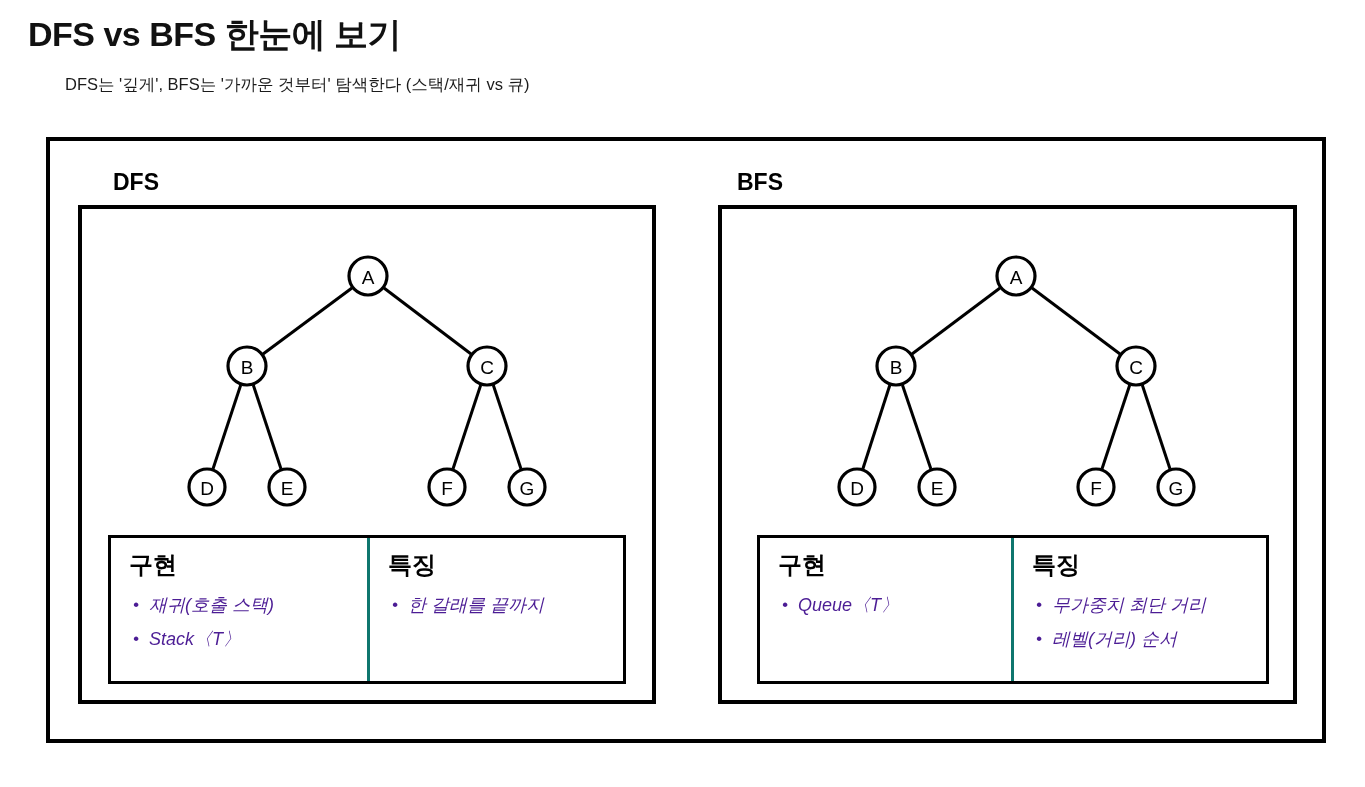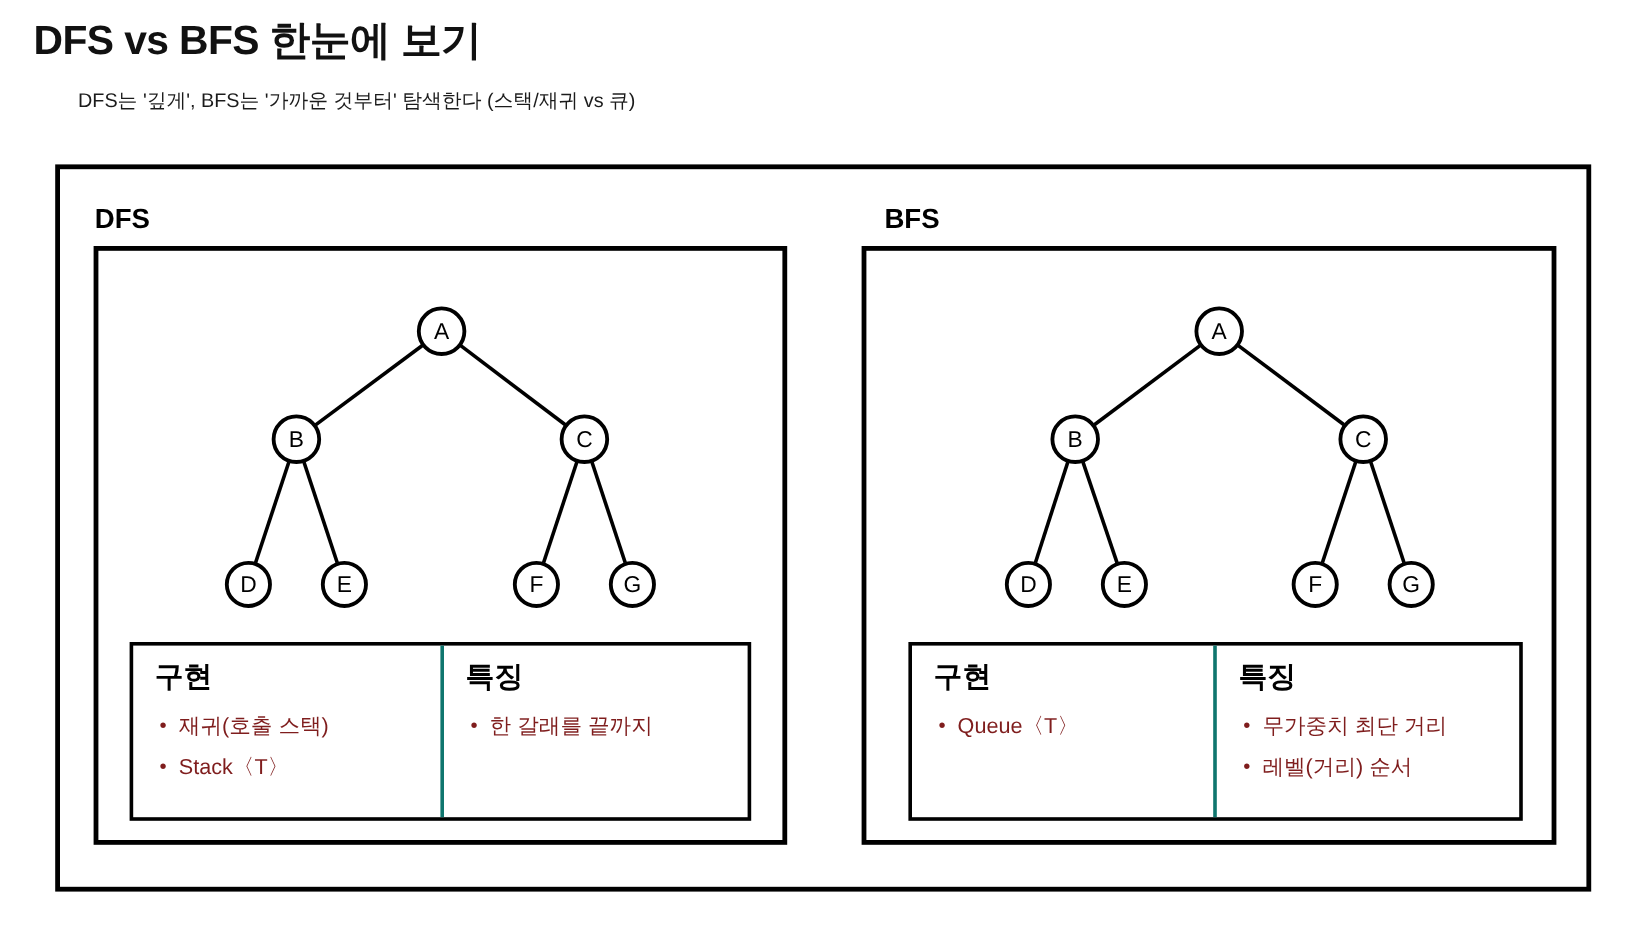--- a/index.html
+++ b/index.html
@@ -33,21 +33,21 @@
   }
 
   
   .panel-label {
     position: absolute; font-size: 23px; font-weight: bold;
     line-height: 28px; white-space: nowrap; color: #000;
   }
   .panel-box {
     position: absolute; border: 4px solid #000; background: #fff;
   }
-  .panel-dfs-label { left: 79px; top: 168px; }
+  .panel-dfs-label { left: 113px; top: 168px; }
   .panel-dfs-box   { left: 78px;  top: 205px; width: 578px; height: 499px; }
   .panel-bfs-label { left: 737px; top: 168px; text-align: right; }
   .panel-bfs-box   { left: 718px; top: 205px; width: 579px; height: 499px; }
 
   
   .tree-svg { position: absolute; left: 0; top: 0; width: 1365px; height: 787px; pointer-events: none; }
   .tree-edge { stroke: #000; stroke-width: 3; fill: none; }
   .tree-node-circle { fill: #ffffff; stroke: #000000; stroke-width: 3.2; }
   .tree-node-label {
     font-family: "Liberation Sans", "DejaVu Sans", sans-serif;
@@ -63,21 +63,21 @@
     flex: 0 0 auto; padding: 12px 0 0 0; position: relative;
   }
   .info-cell + .info-cell { border-left: 3px solid #0f766e; }
   .cell-title {
     font-size: 24px; font-weight: bold; line-height: 30px;
     margin: 0 0 8px 18px; white-space: nowrap;
   }
   .cell-list { list-style: none; margin: 0; padding: 0 0 0 22px; }
   .cell-list li {
     font-size: 18px; line-height: 34px; white-space: nowrap;
-    position: relative; padding-left: 16px; color: #7f1d1d;
+    position: relative; padding-left: 16px; color: #4c1d95; font-style: italic;
   }
   .cell-list li::before {
     content: "•"; position: absolute; left: 0; top: 0;
     font-size: 17px; line-height: 34px;
   }
 
   .table-dfs { left: 108px; top: 535px; width: 518px; height: 149px; }
   .table-dfs .cell-impl { width: 256px; }
   .table-dfs .cell-feat { width: 256px; }
 

